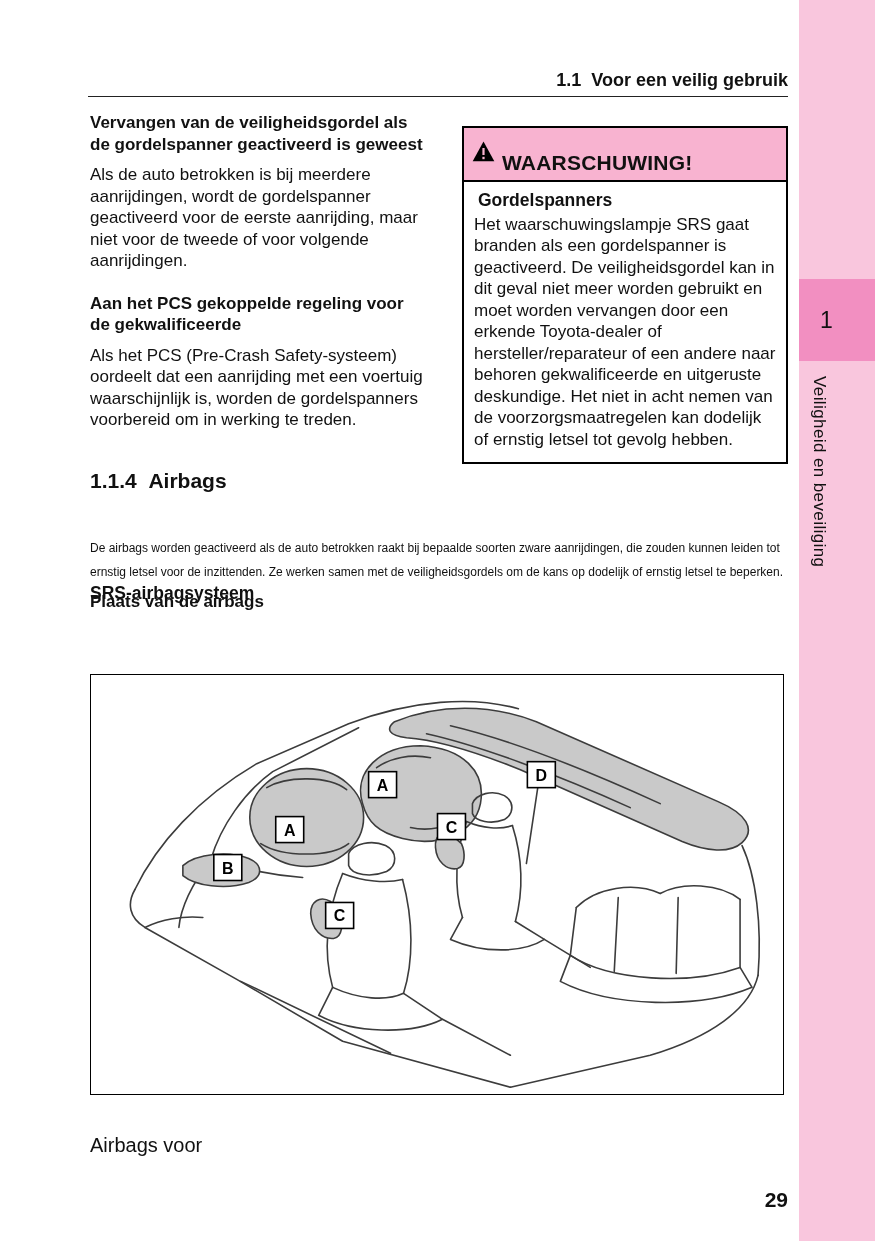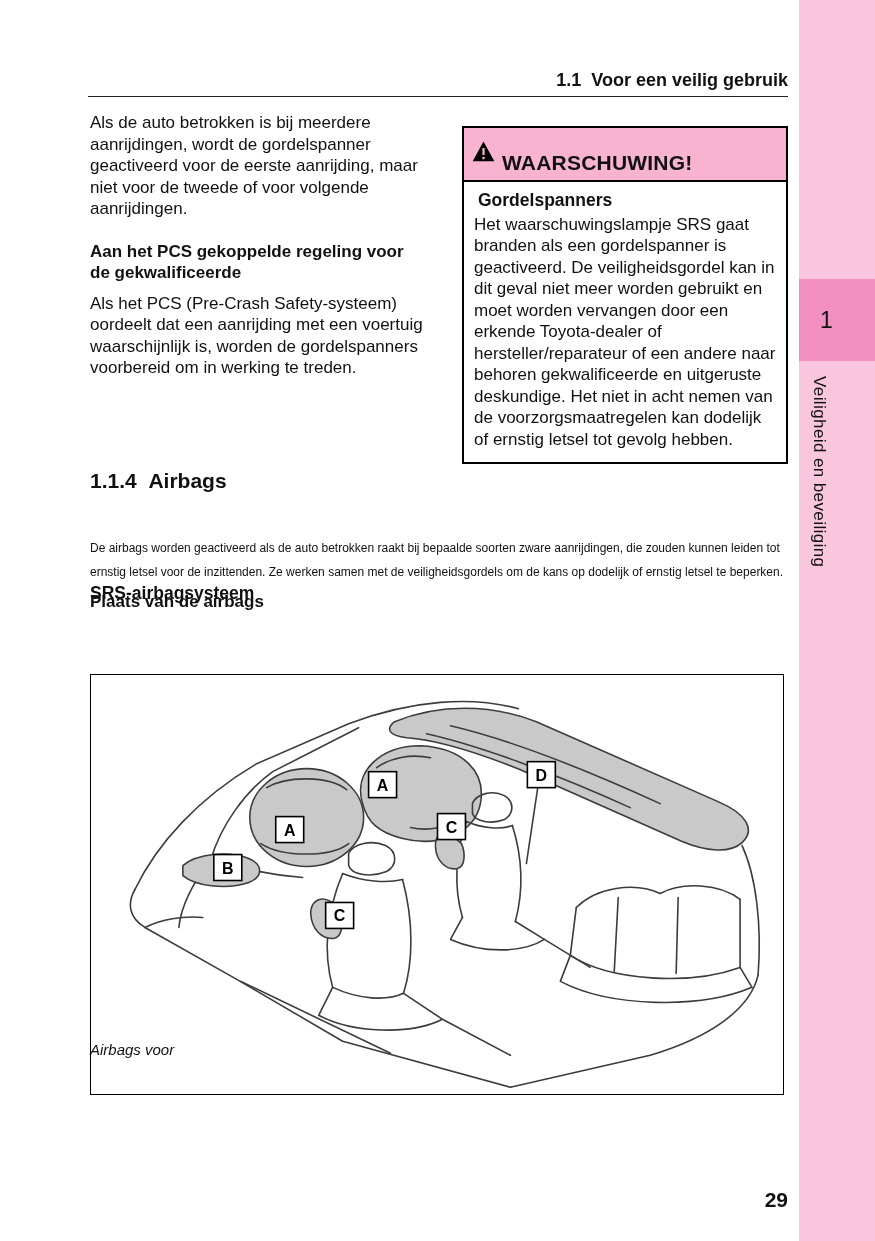--- a/index.html
+++ b/index.html
@@ -23,21 +23,21 @@
   .warning-body { padding:8px 10px 12px; font-size:17px; line-height:21.5px; }
   .warning-sub  { font-weight:bold; font-size:17.5px; margin:0 0 2px; }
   
   .section-heading { position:absolute; top:469px; left:90px; font-size:21px; font-weight:bold; white-space:pre; }
   .intro   { position:absolute; top:536px; left:90px; width:700px; font-size:12px; line-height:24px; }
   .srs     { position:absolute; top:583px; left:90px; font-size:17.5px; font-weight:bold; }
   .plaats  { position:absolute; top:592px; left:90px; font-size:17px; font-weight:bold; }
   
   .figure  { position:absolute; top:674px; left:90px; width:694px; height:421px; border:1px solid #000; box-sizing:border-box; background:#fff; }
   .figure svg { display:block; width:100%; height:100%; }
-  .caption { position:absolute; top:1041px; left:90px; font-style:italic; font-size:15px; }
+  .caption { position:absolute; top:1134px; left:90px; font-size:20px; }
   .page-number { position:absolute; top:1188px; right:87px; font-size:21px; font-weight:bold; }
   
   .sidebar { position:absolute; top:0; right:0; width:76px; height:1241px; background:#f9c6dd; }
   .chapter-tab { position:absolute; top:279px; right:0; width:76px; height:82px; background:#f28fc1; display:flex; align-items:center; }
   .chapter-num { font-size:23px; margin-left:21px; color:#111; }
   .chapter-title { position:absolute; top:376px; right:46px; writing-mode:vertical-rl; font-size:17px; letter-spacing:0.4px; color:#111; }
 </style>
 </head>
 <body>
 
@@ -47,20 +47,21 @@
     <div class="chapter-tab">
       <span class="chapter-num">1</span>
     </div>
     <div class="chapter-title">Veiligheid en beveiliging</div>
   </div>
 
   <div class="header-title">1.1&nbsp;&nbsp;Voor een veilig gebruik</div>
   <div class="header-rule"></div>
 
   <div class="left-col">
+    <h3>Vervangen van de veiligheidsgordel als de gordelspanner geactiveerd is geweest</h3>
     <p>Als de auto betrokken is bij meerdere aanrijdingen, wordt de gordelspanner geactiveerd voor de eerste aanrijding, maar niet voor de tweede of voor volgende aanrijdingen.</p>
     <h3 class="second">Aan het PCS gekoppelde regeling voor de gekwalificeerde</h3>
     <p>Als het PCS (Pre-Crash Safety-systeem) oordeelt dat een aanrijding met een voertuig waarschijnlijk is, worden de gordelspanners voorbereid om in werking te treden.</p>
   </div>
 
   <div class="warning-box">
     <div class="warning-head">
       <span>
         <svg width="23" height="21" viewBox="0 0 23 21" aria-hidden="true">
           <path d="M11.5 0.5 L22.3 20.3 L0.7 20.3 Z" fill="#000"></path>

